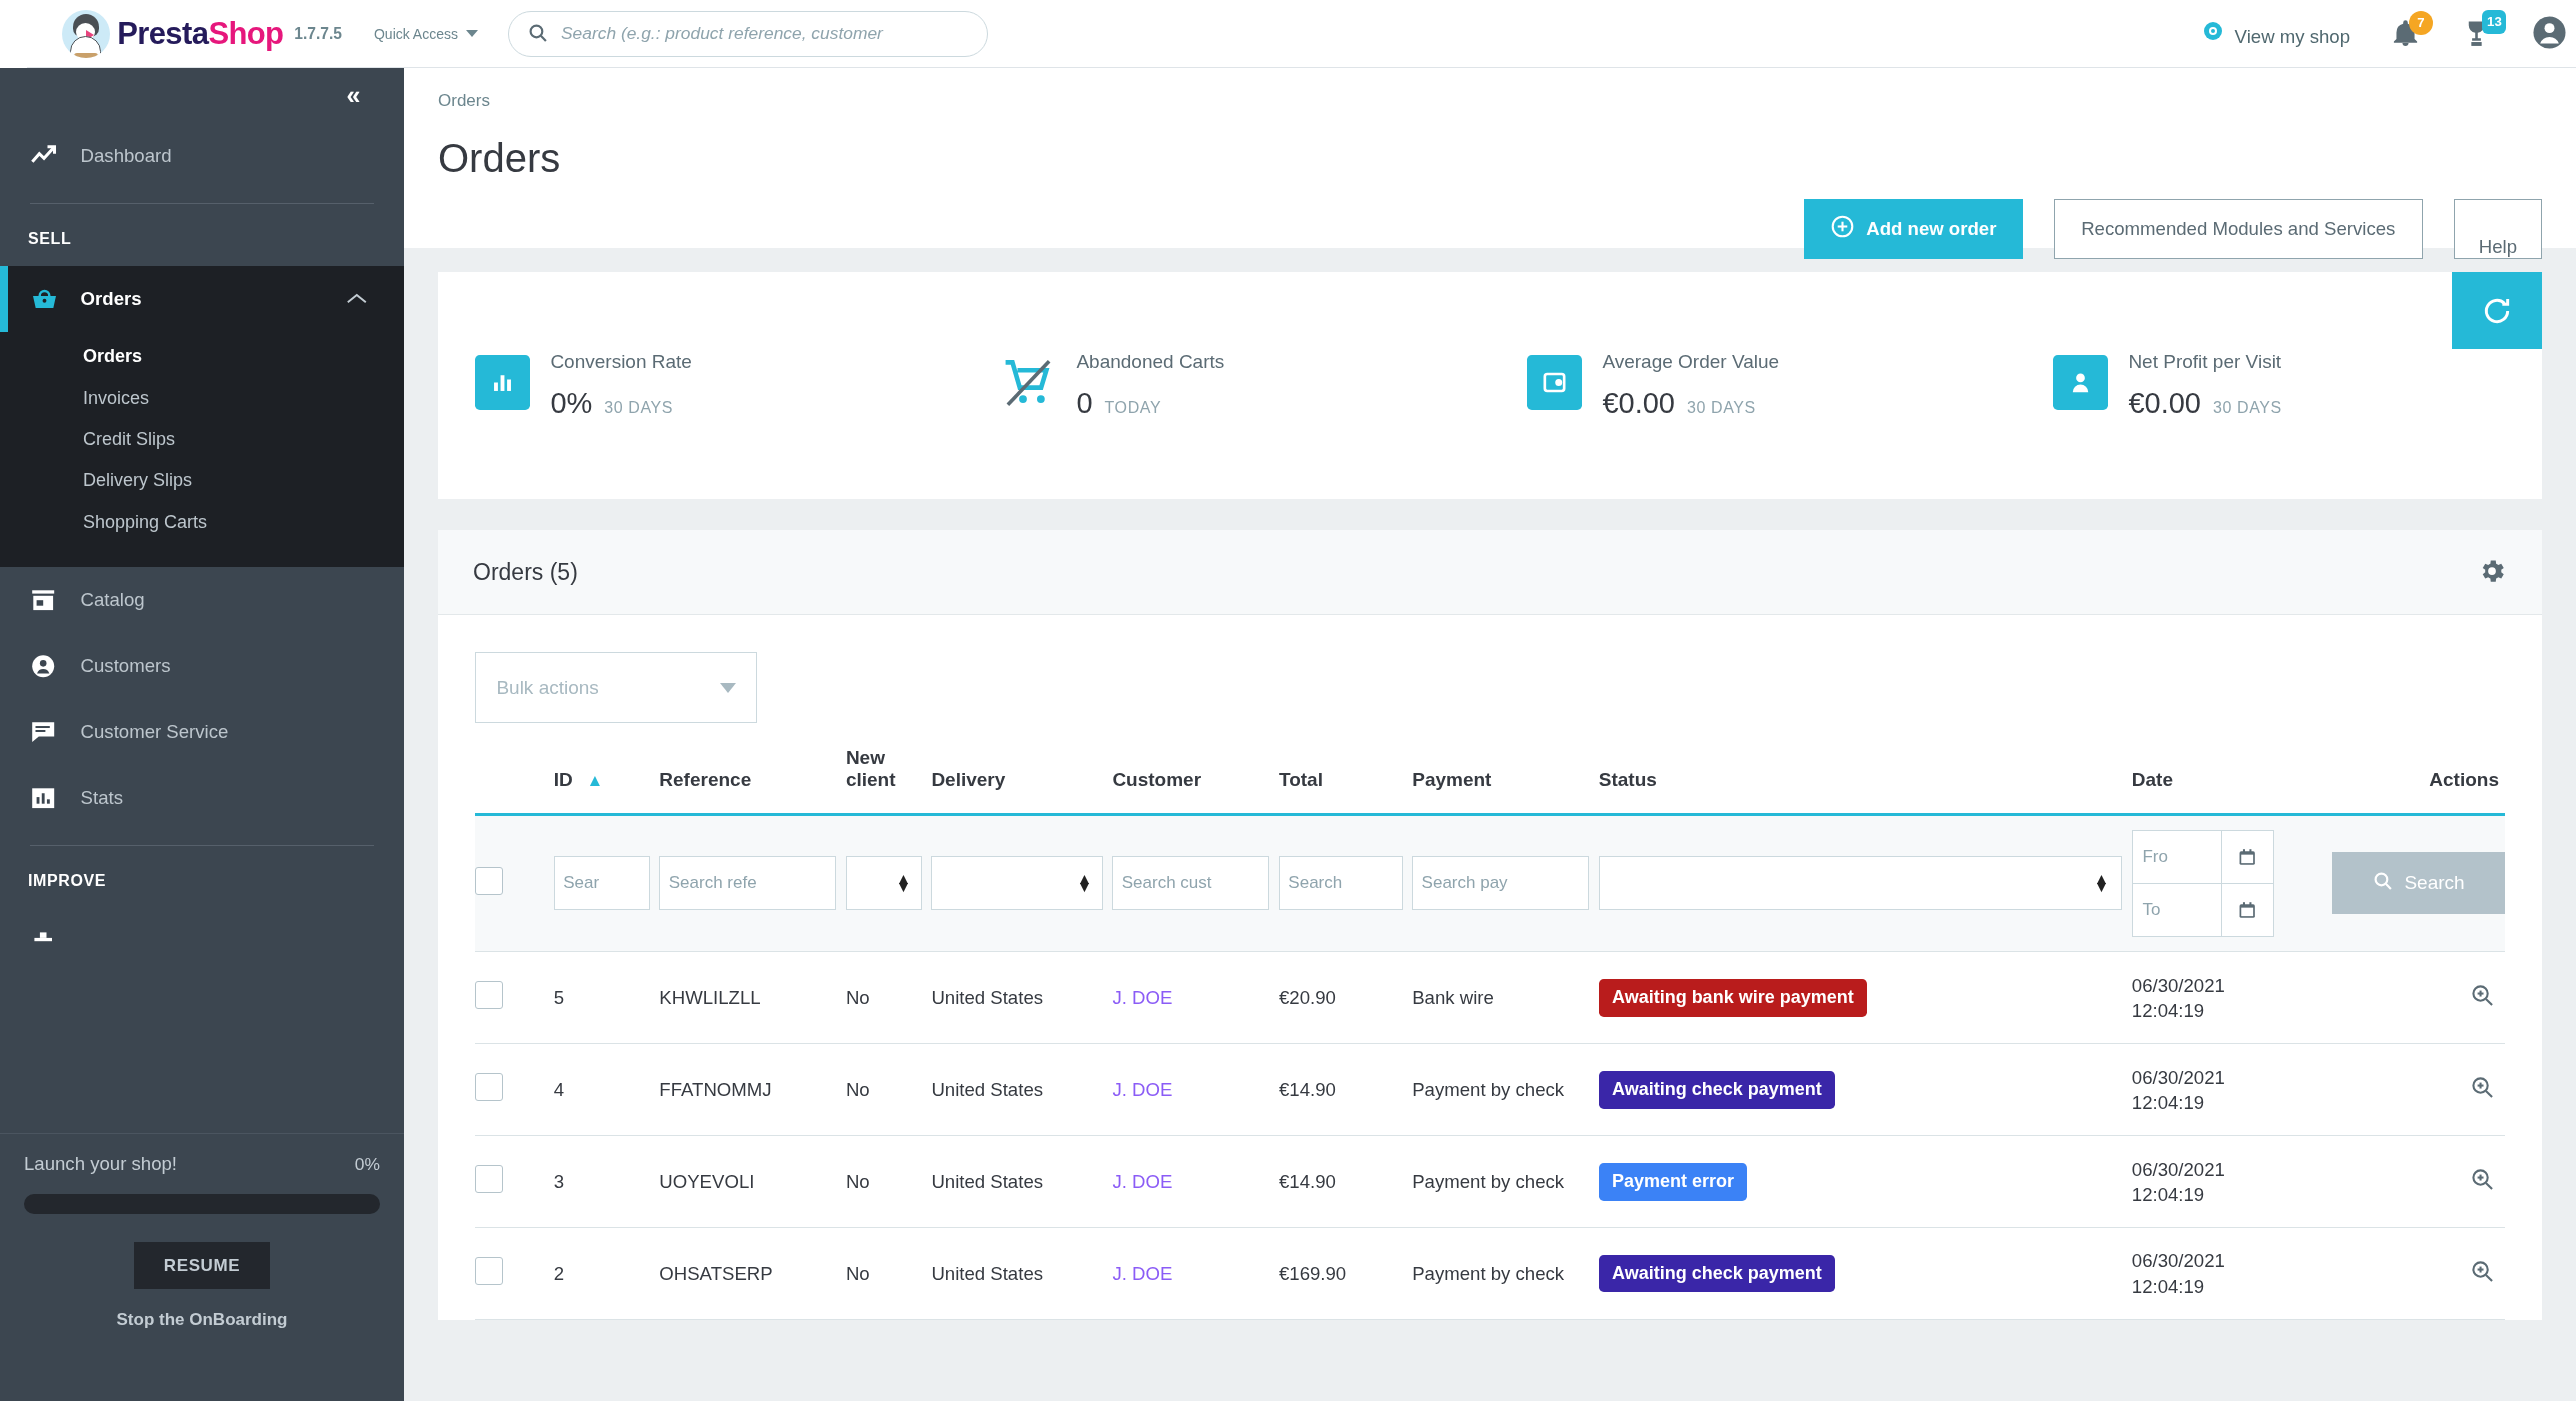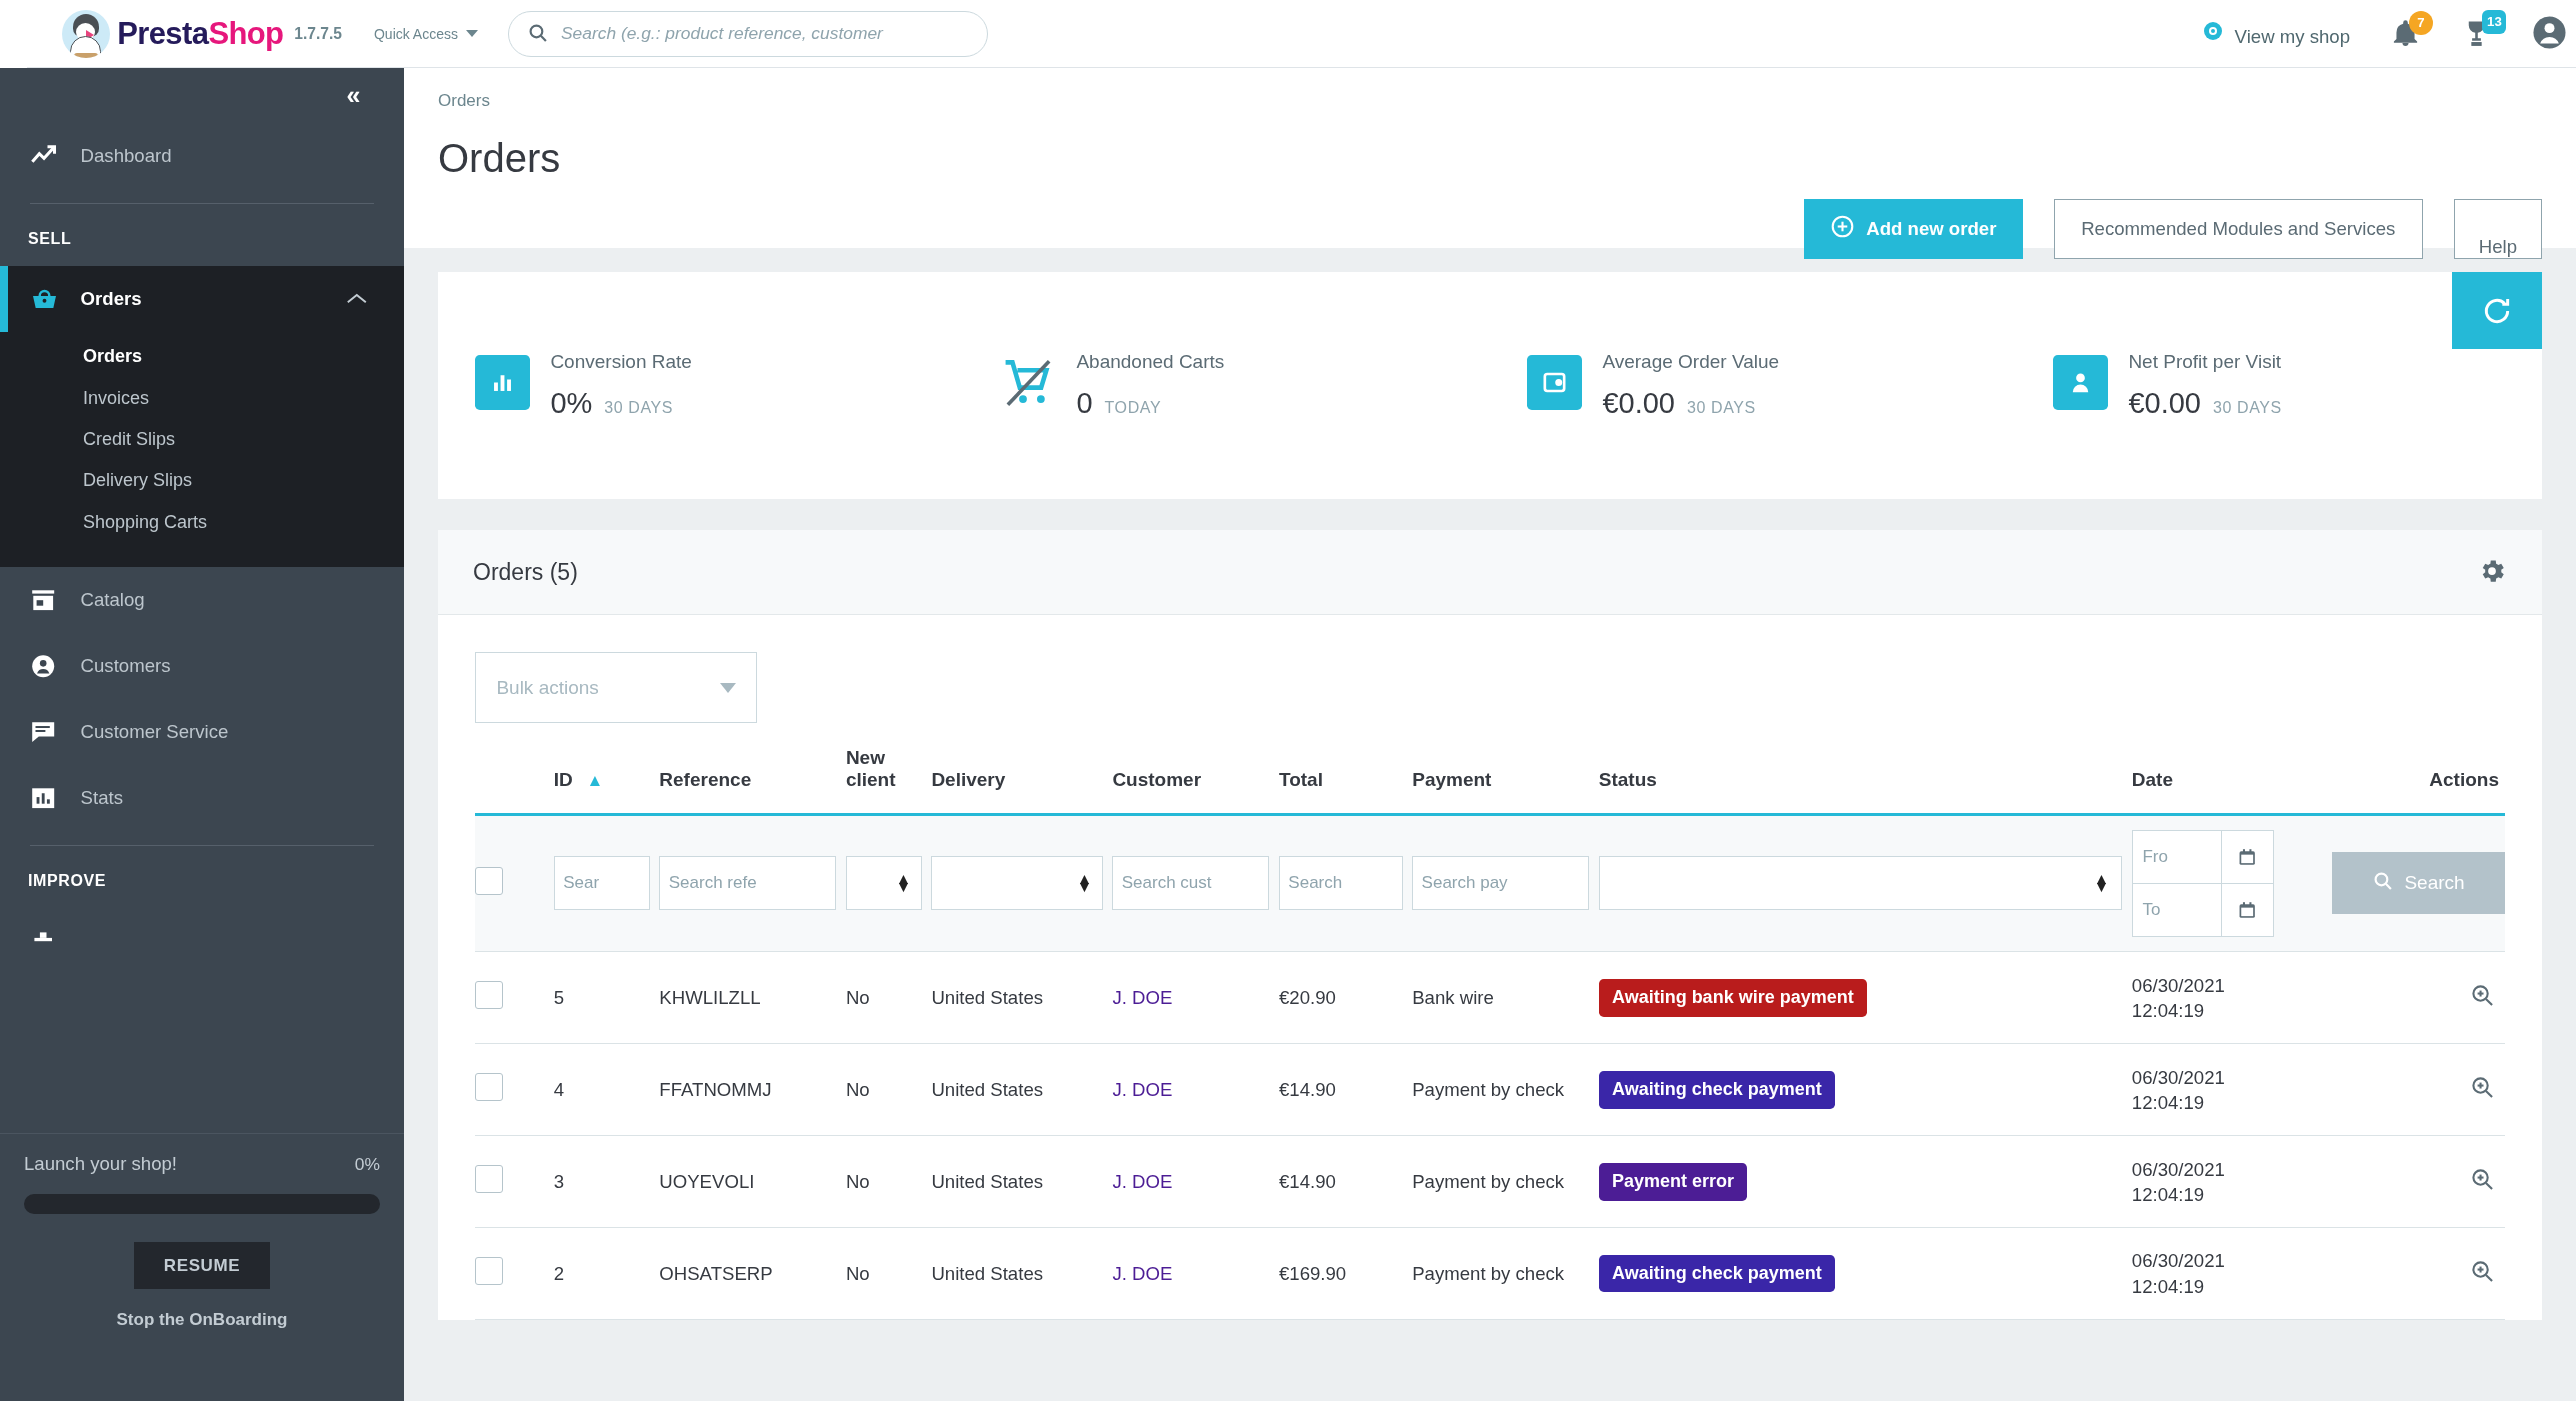--- a/index.html
+++ b/index.html
@@ -234,21 +234,21 @@
     width:53px; border:1.2px solid #ccd9de; display:flex; align-items:center;
     justify-content:center; background:#fff; cursor:pointer;
   }
   #search-btn {
     background:#b3c2ca; color:#fff; border:none; height:62px; width:100%;
     font-size:19px; display:flex; align-items:center; justify-content:center;
     cursor:pointer; font-family:"Liberation Sans",sans-serif;
   }
   #search-btn .mg2 { margin-right:10.8px; }
 
-  .cust-link { color:#4c1d95; }
+  .cust-link { color:#8b5cf6; }
   .badge-status {
     display:inline-block; color:#fff; font-size:18px; font-weight:bold;
     border-radius:4.8px; padding:8.4px 13.2px; white-space:nowrap;
   }
   .view-icon { cursor:pointer; }
   .date-cell { line-height:1.35; }
 
   
   col.c-cb   { width:71px; }
   col.c-id   { width:95px; }
@@ -732,21 +732,21 @@
           <tr>
             <td><span class="cb"></span></td>
             <td>3</td>
             <td>UOYEVOLI</td>
             <td>No</td>
             <td style="padding-right:24px;">United States</td>
             <td><span class="cust-link">J. DOE</span></td>
             <td>€14.90</td>
             <td style="padding-right:24px;">Payment by check</td>
             <td>
-              <span class="badge-status" style="background: #4c1d95;">Payment error</span>
+              <span class="badge-status" style="background: #3b82f6;">Payment error</span>
             </td>
             <td class="date-cell">
               <div>06/30/2021</div>
               <div>12:04:19</div>
             </td>
             <td style="text-align:right;padding-right:9.6px;">
               <span class="view-icon">
                 <svg width="26.4" height="26.4" viewBox="0 0 24 24" fill="none" stroke="#5b6b74" stroke-width="1.9">
                   <circle cx="10.5" cy="10.5" r="6.5"></circle>
                     <line x1="15.4" y1="15.4" x2="21" y2="21"></line>

